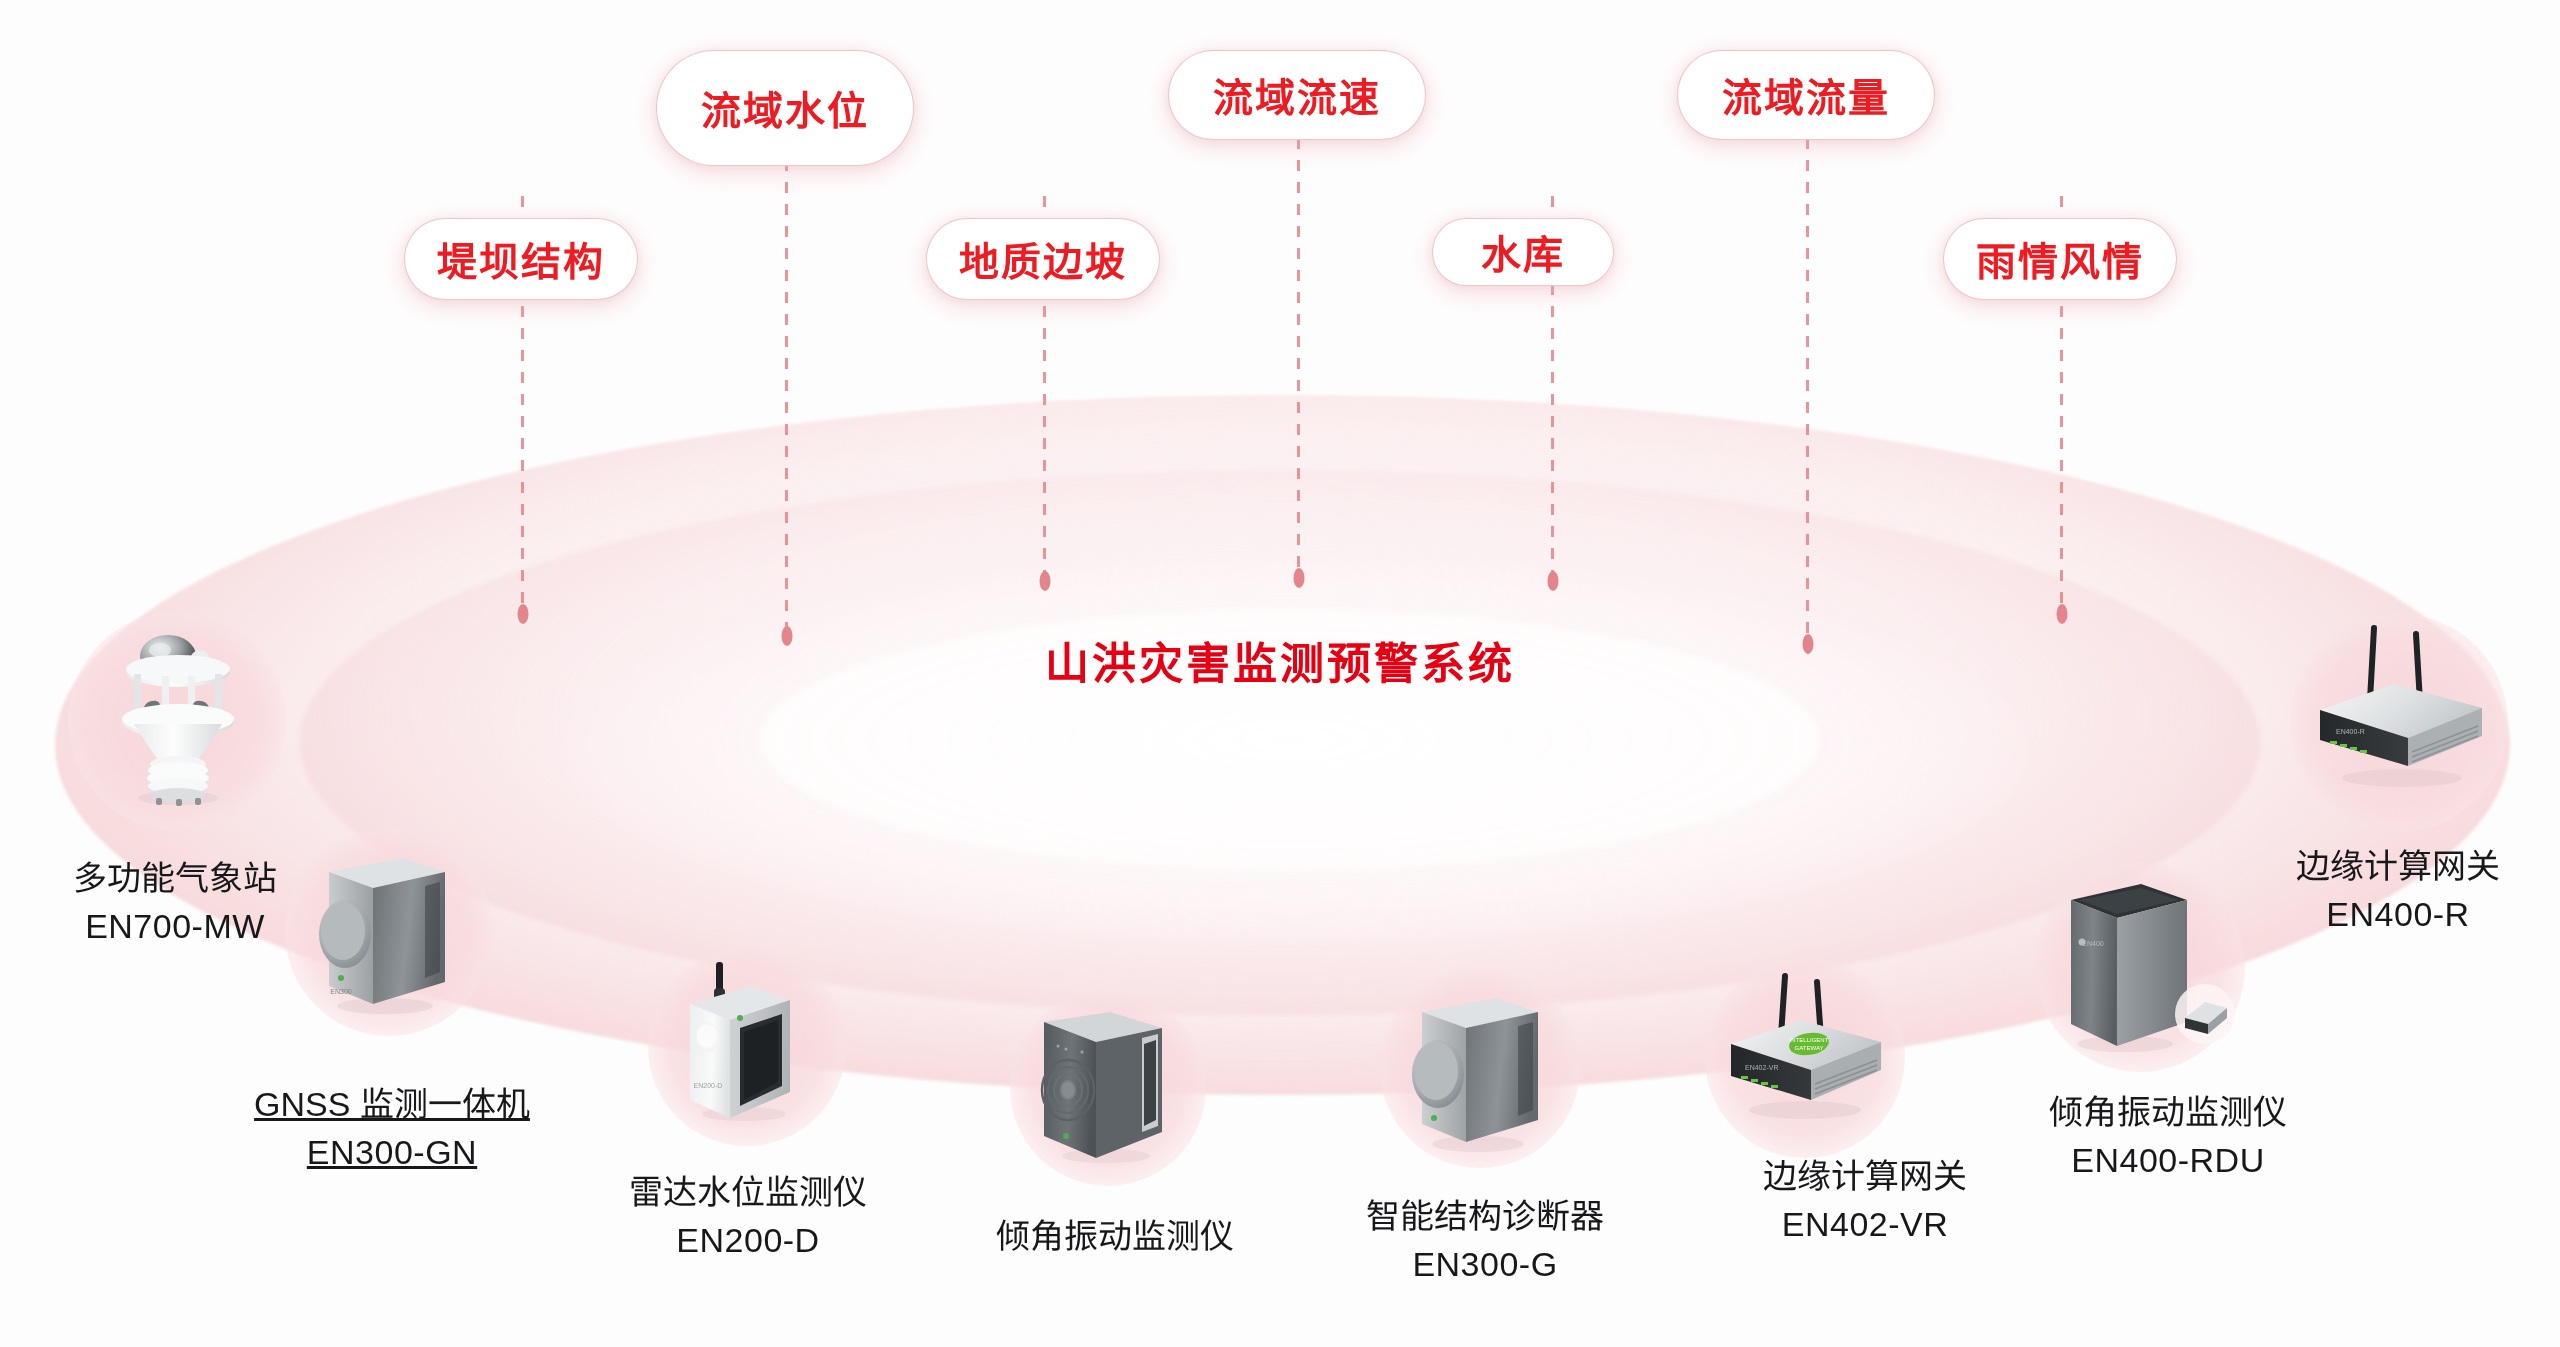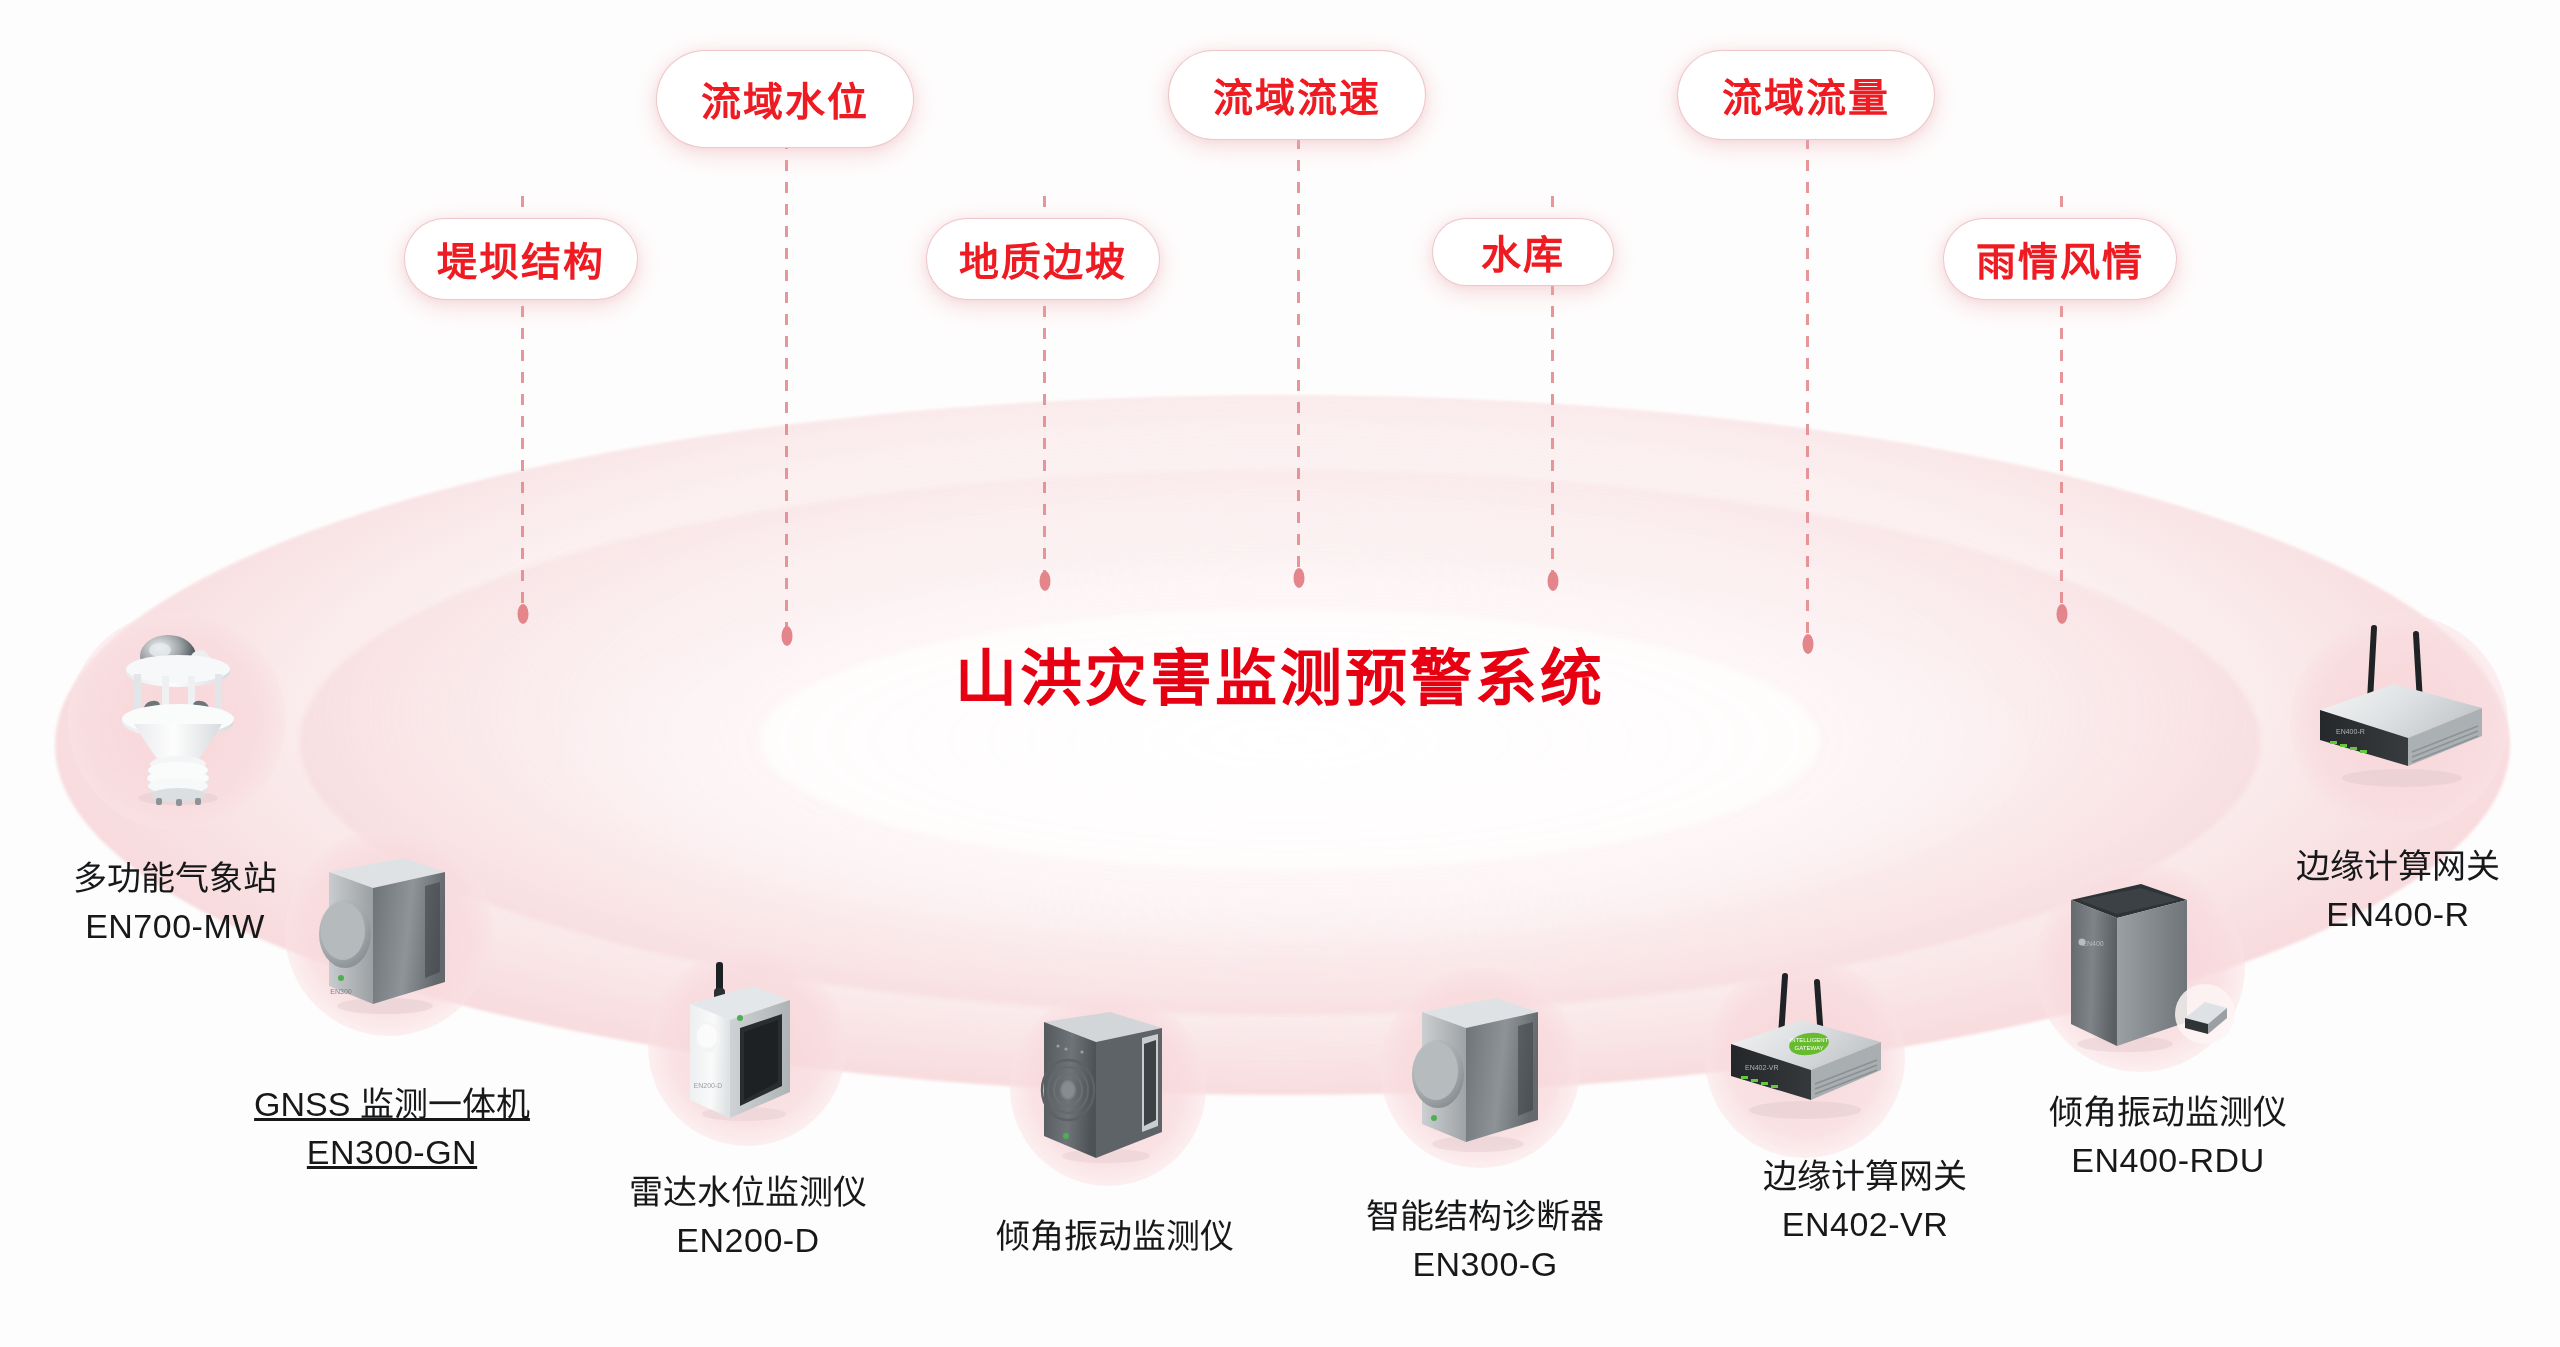--- a/index.html
+++ b/index.html
@@ -63,21 +63,21 @@
        rgba(255,255,255,0.0) 100%);
     filter: blur(3px);
   }
 
   
   #center-title {
     position: absolute;
     left: 0; right: 0;
     top: 628px;
     text-align: center;
-    font-size: 62px;
+    font-size: 44px;
     font-weight: 700;
     letter-spacing: 3px;
     color: #e60012;
     white-space: nowrap;
     z-index: 6;
   }
 
   
   .pill {
     position: absolute;
@@ -168,21 +168,21 @@
   <div class="connector" style="left:1043px; top:196px; height:385px;"></div>
   <div class="connector" style="left:1297px; top:138px; height:440px;"></div>
   <div class="connector" style="left:1551px; top:196px; height:385px;"></div>
   <div class="connector" style="left:1806px; top:138px; height:506px;"></div>
   <div class="connector" style="left:2060px; top:196px; height:418px;"></div>
 
   <div class="pill" style="left:404px; top:218px; width:234px; height:82px;">
     <span>堤坝结构</span>
   </div>
 
-  <div class="pill" style="left:656px; top:50px; width:258px; height:98px;">
+  <div class="pill" style="left:656px; top:50px; width:258px; height:116px;">
     <span>流域水位</span>
   </div>
 
   <div class="pill" style="left:926px; top:218px; width:234px; height:82px;">
     <span>地质边坡</span>
   </div>
 
   <div class="pill" style="left:1168px; top:50px; width:258px; height:90px;">
     <span>流域流速</span>
   </div>

